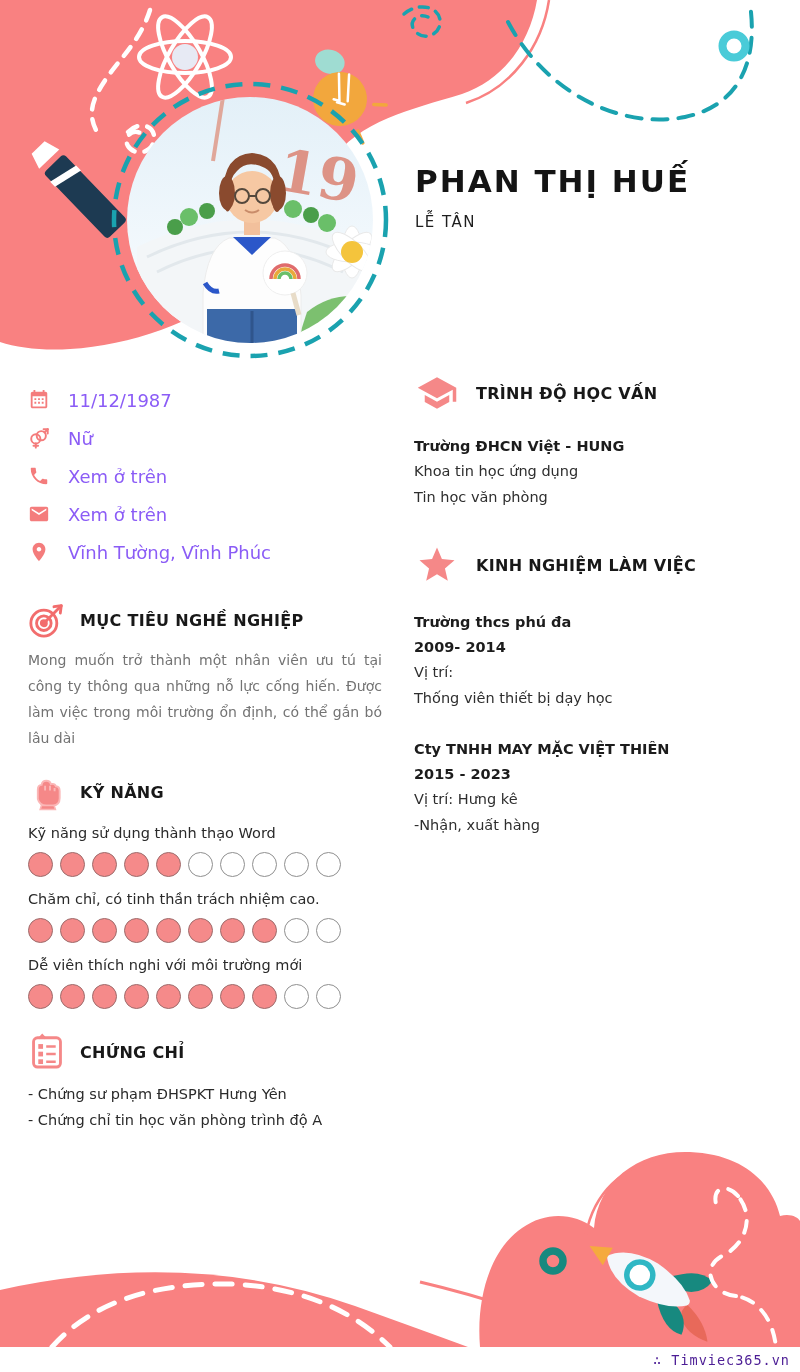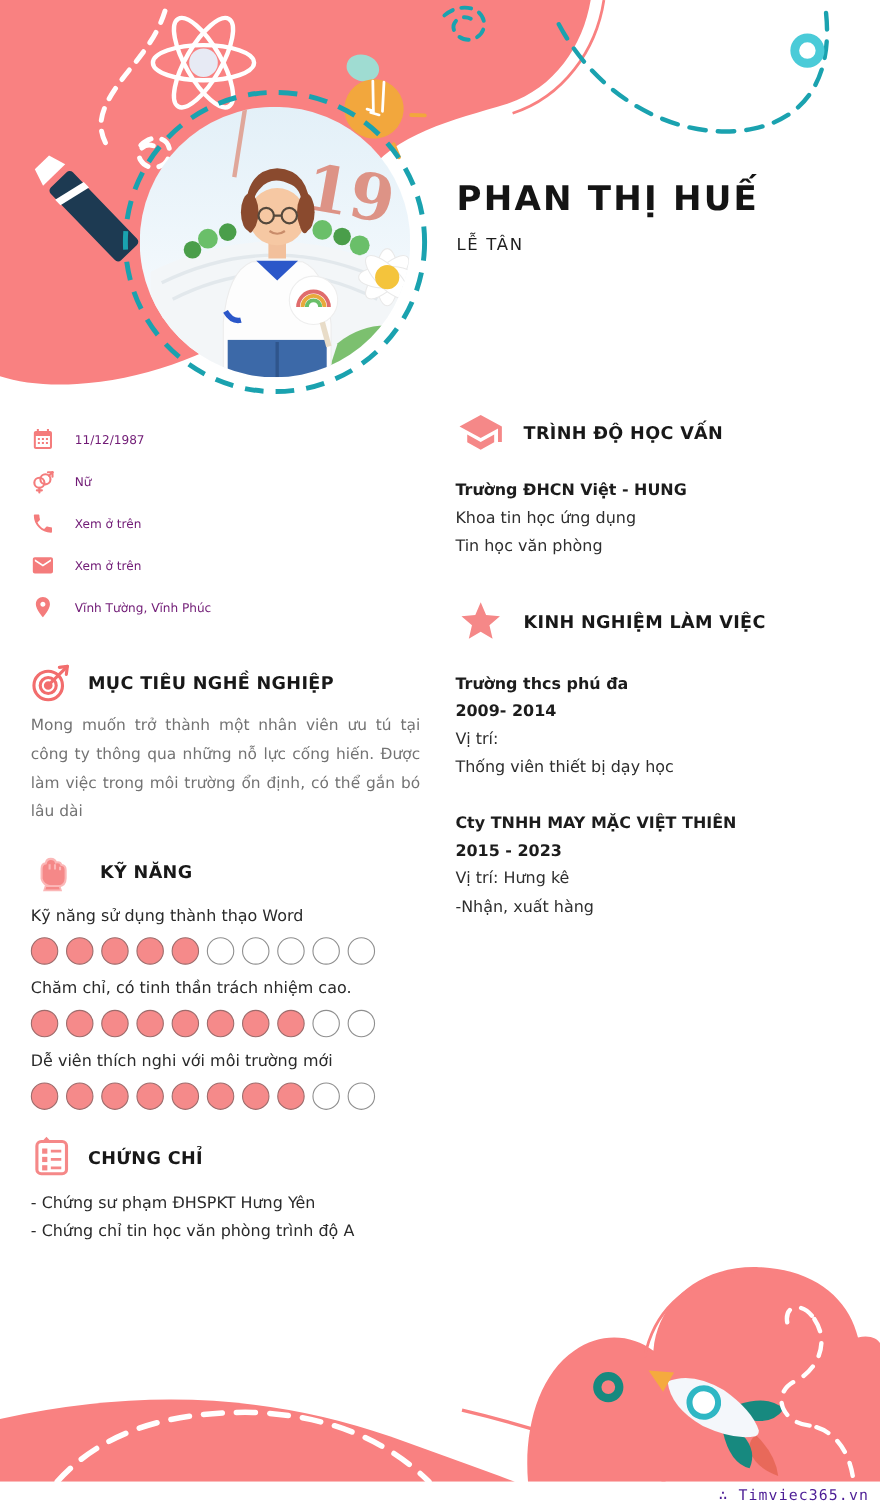--- a/index.html
+++ b/index.html
@@ -10,21 +10,21 @@
   .photo{position:absolute;left:127px;top:97px;width:246px;height:246px;border-radius:50%;overflow:hidden;}
   
   .name-block{position:absolute;left:415px;top:163px;width:370px;}
   .name{font-size:31px;font-weight:bold;letter-spacing:2px;color:#141414;margin:0;}
   .subtitle{font-size:15px;letter-spacing:1.5px;color:#1e1e1e;margin-top:14px;}
   
   .left-col{position:absolute;left:28px;top:381px;width:354px;}
   .right-col{position:absolute;left:414px;top:372px;width:372px;}
   .info-row{display:flex;align-items:center;height:38px;}
   .info-row .ico{width:22px;height:22px;flex:0 0 22px;margin-right:18px;}
-  .info-row .txt{font-size:11px;color:#701a75;}
+  .info-row .txt{font-size:18px;color:#8b5cf6;}
   .sec-head{display:flex;align-items:center;margin-top:26px;margin-bottom:8px;}
   .sec-head .ico{width:38px;height:38px;flex:0 0 38px;margin-right:14px;}
   .sec-title{font-size:16px;font-weight:bold;color:#181818;letter-spacing:.3px;}
   .para{font-size:14px;line-height:26px;text-align:justify;color:#737373;}
   .skill-label{font-size:14.5px;color:#2a2a2a;margin-top:14px;}
   .dots{display:flex;gap:7px;margin-top:11px;}
   .dot{width:25px;height:25px;border-radius:50%;box-sizing:border-box;}
   .dot.f{background:#F58A8A;border:1.5px solid #9d6c6c;}
   .dot.e{background:#fff;border:1.5px solid #8f8f8f;}
   .cert-line{font-size:14.5px;line-height:26px;color:#2a2a2a;}
@@ -213,21 +213,21 @@
         <circle cx="10" cy="14" r="8.2"></circle>
           <circle cx="10" cy="14" r="4.6"></circle>
           <circle cx="10" cy="14" r="1.6" fill="#F26D6D"></circle>
         <line x1="10" y1="14" x2="21" y2="3"></line>
           <path d="M21,3 l-4.6,0.6 M21,3 l-0.6,4.6"></path>
       </svg>
       <span class="sec-title">MỤC TIÊU NGHỀ NGHIỆP</span>
     </div>
     <div class="para">Mong muốn trở thành một nhân viên ưu tú tại công ty thông qua những nỗ lực cống hiến. Được làm việc trong môi trường ổn định, có thể gắn bó lâu dài</div>
 
-    <div class="sec-head" style="margin-top:22px;gap:11px;">
+    <div class="sec-head" style="margin-top:22px;">
       <svg class="ico" viewBox="0 0 24 24">
         <path fill="#F58888" stroke="#fbb7b7" stroke-width="1.2" d="M6.2,10.6 q0,-3 2.4,-3.1 q0.4,-2.6 2.9,-2.6 q2.5,0 2.9,2.1 q2.6,-0.6 3.2,1.4 q2.4,0.1 2.4,3 l0,4.6 q0,4.2 -4.1,4.7 l-4.4,0 q-4.3,-0.4 -5.3,-4.3 z"></path>
         <path fill="#F58888" stroke="#fbb7b7" stroke-width="1" d="M8.5,20.5 l8,0 l0.8,2.5 l-9.6,0 z"></path>
         <path d="M10.8,8 v3 M13.9,8 v3 M16.8,9.5 v2" stroke="#fbb7b7" stroke-width="1.2" fill="none"></path>
       </svg>
       <span class="sec-title">KỸ NĂNG</span>
     </div>
     <div class="skill-label">Kỹ năng sử dụng thành thạo Word</div>
     <div class="dots">
         <span class="dot f"></span>

